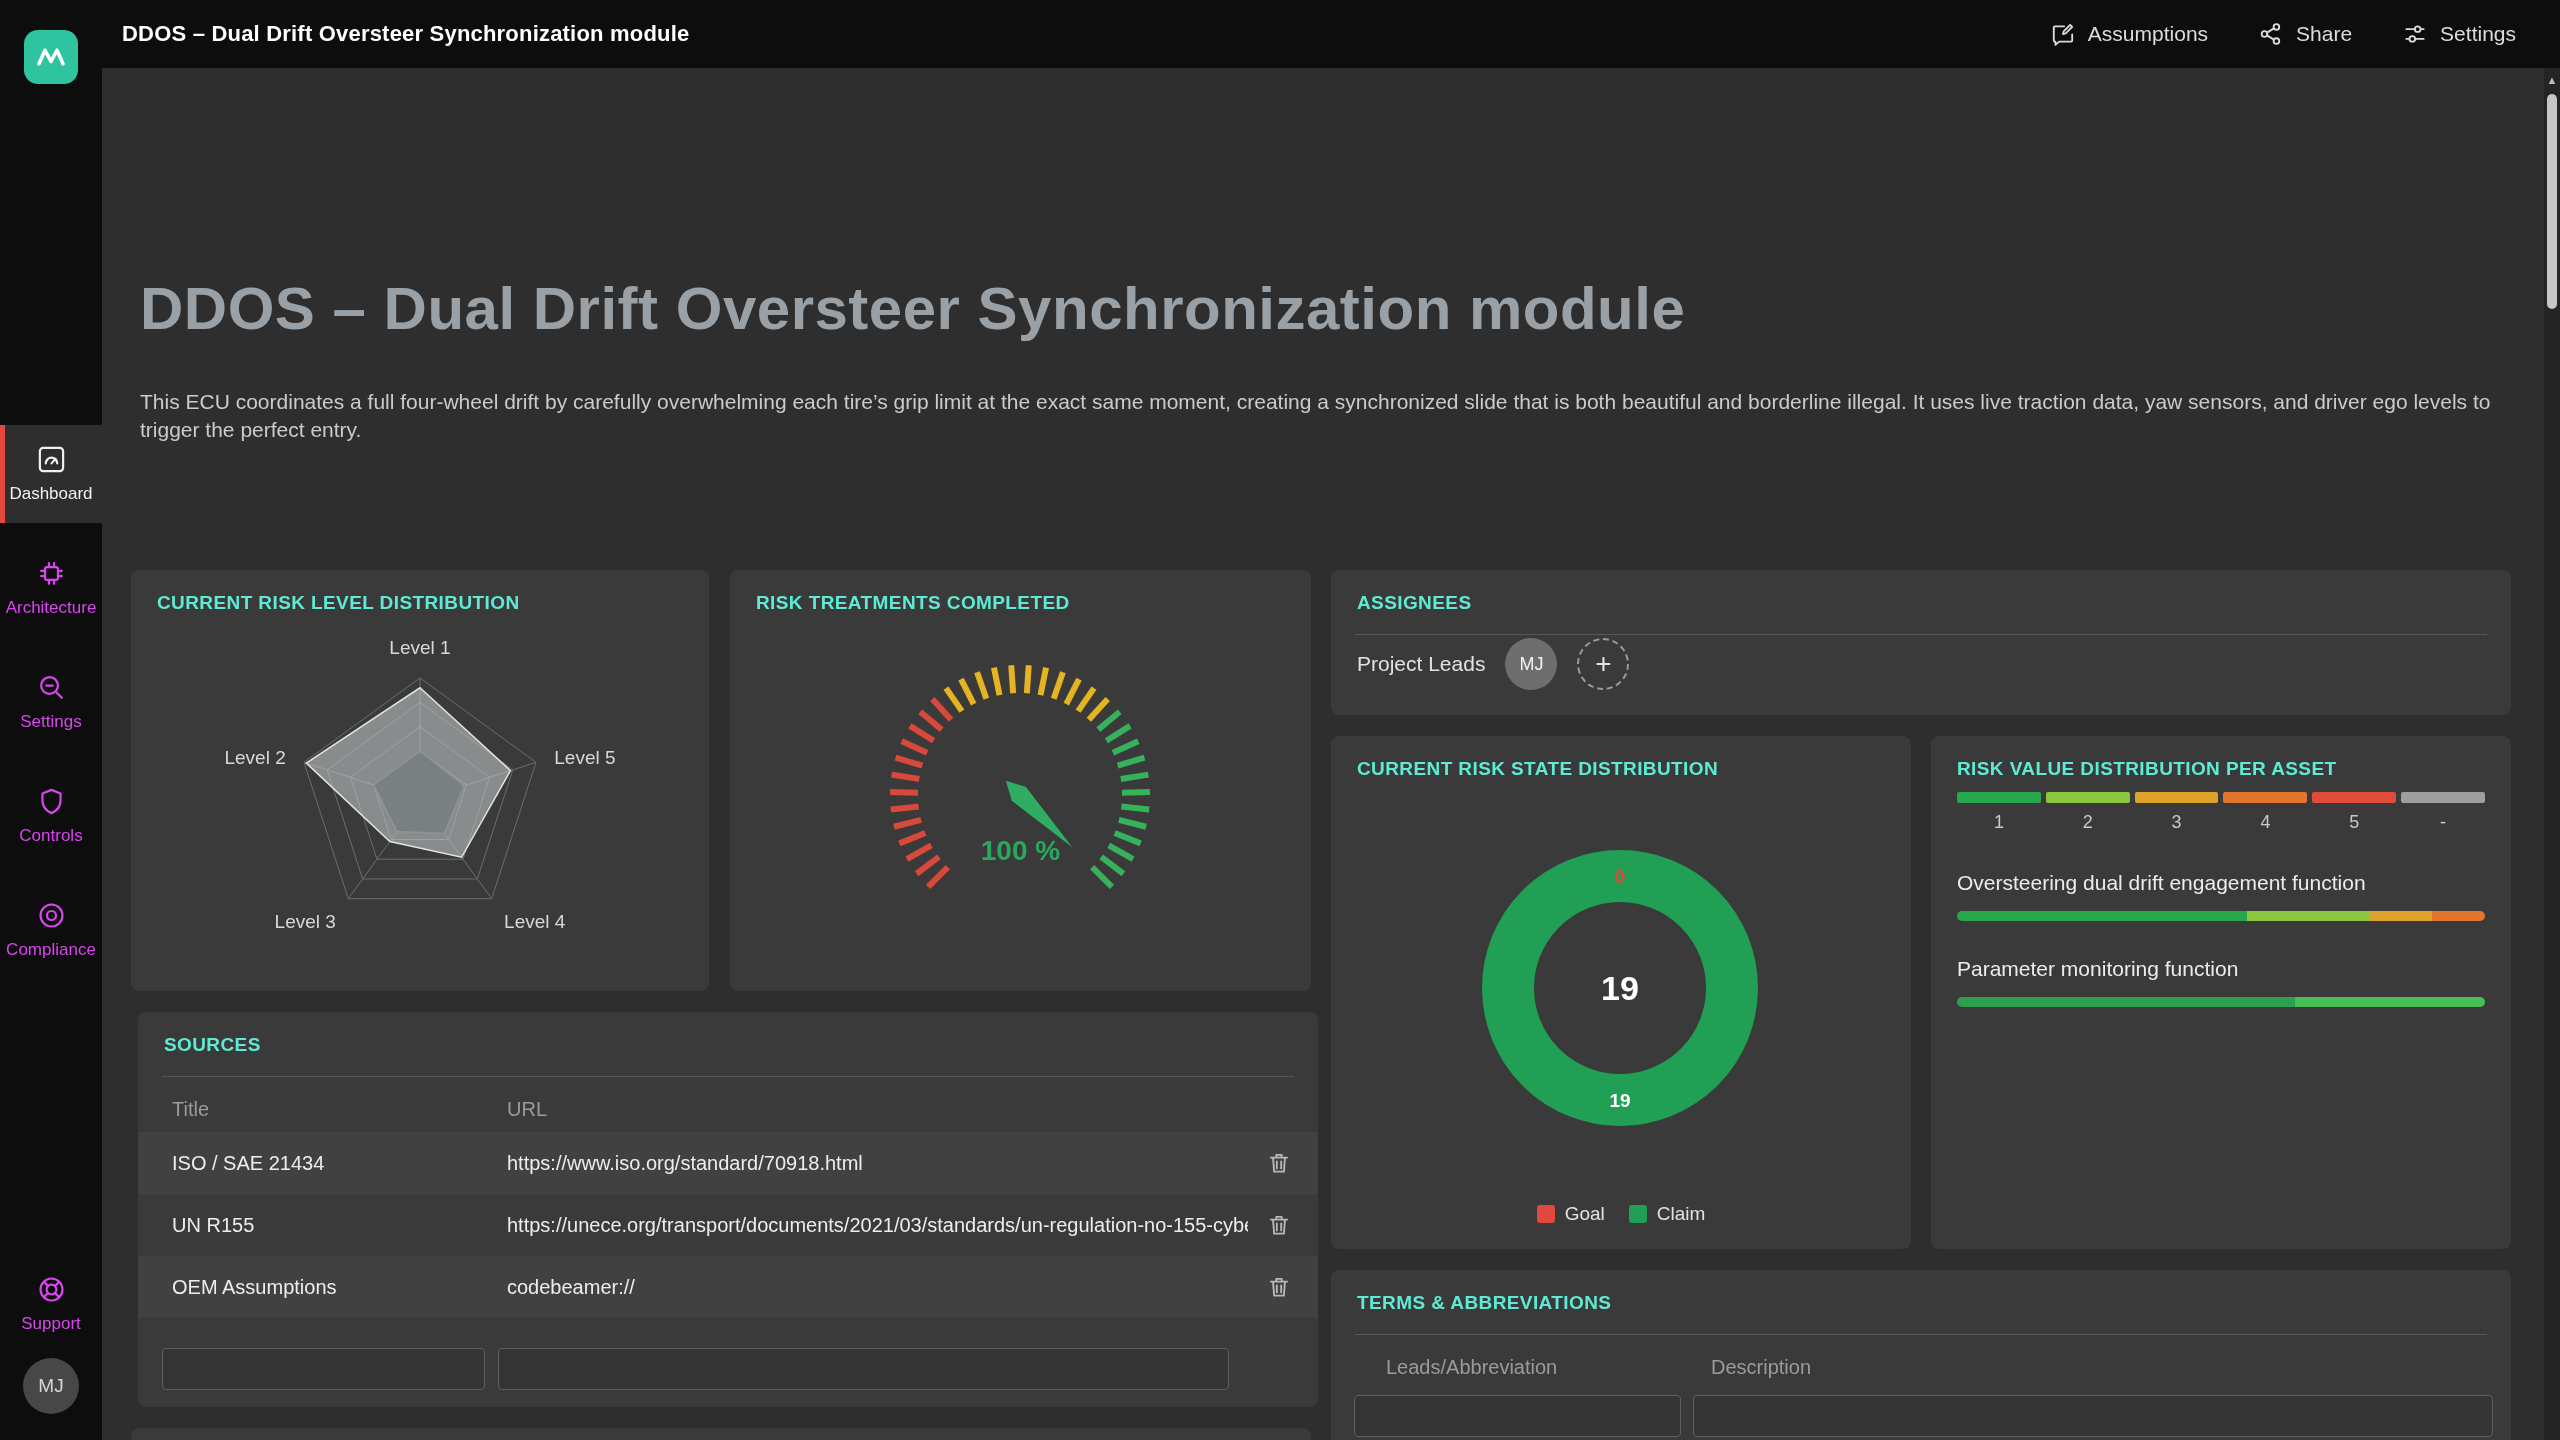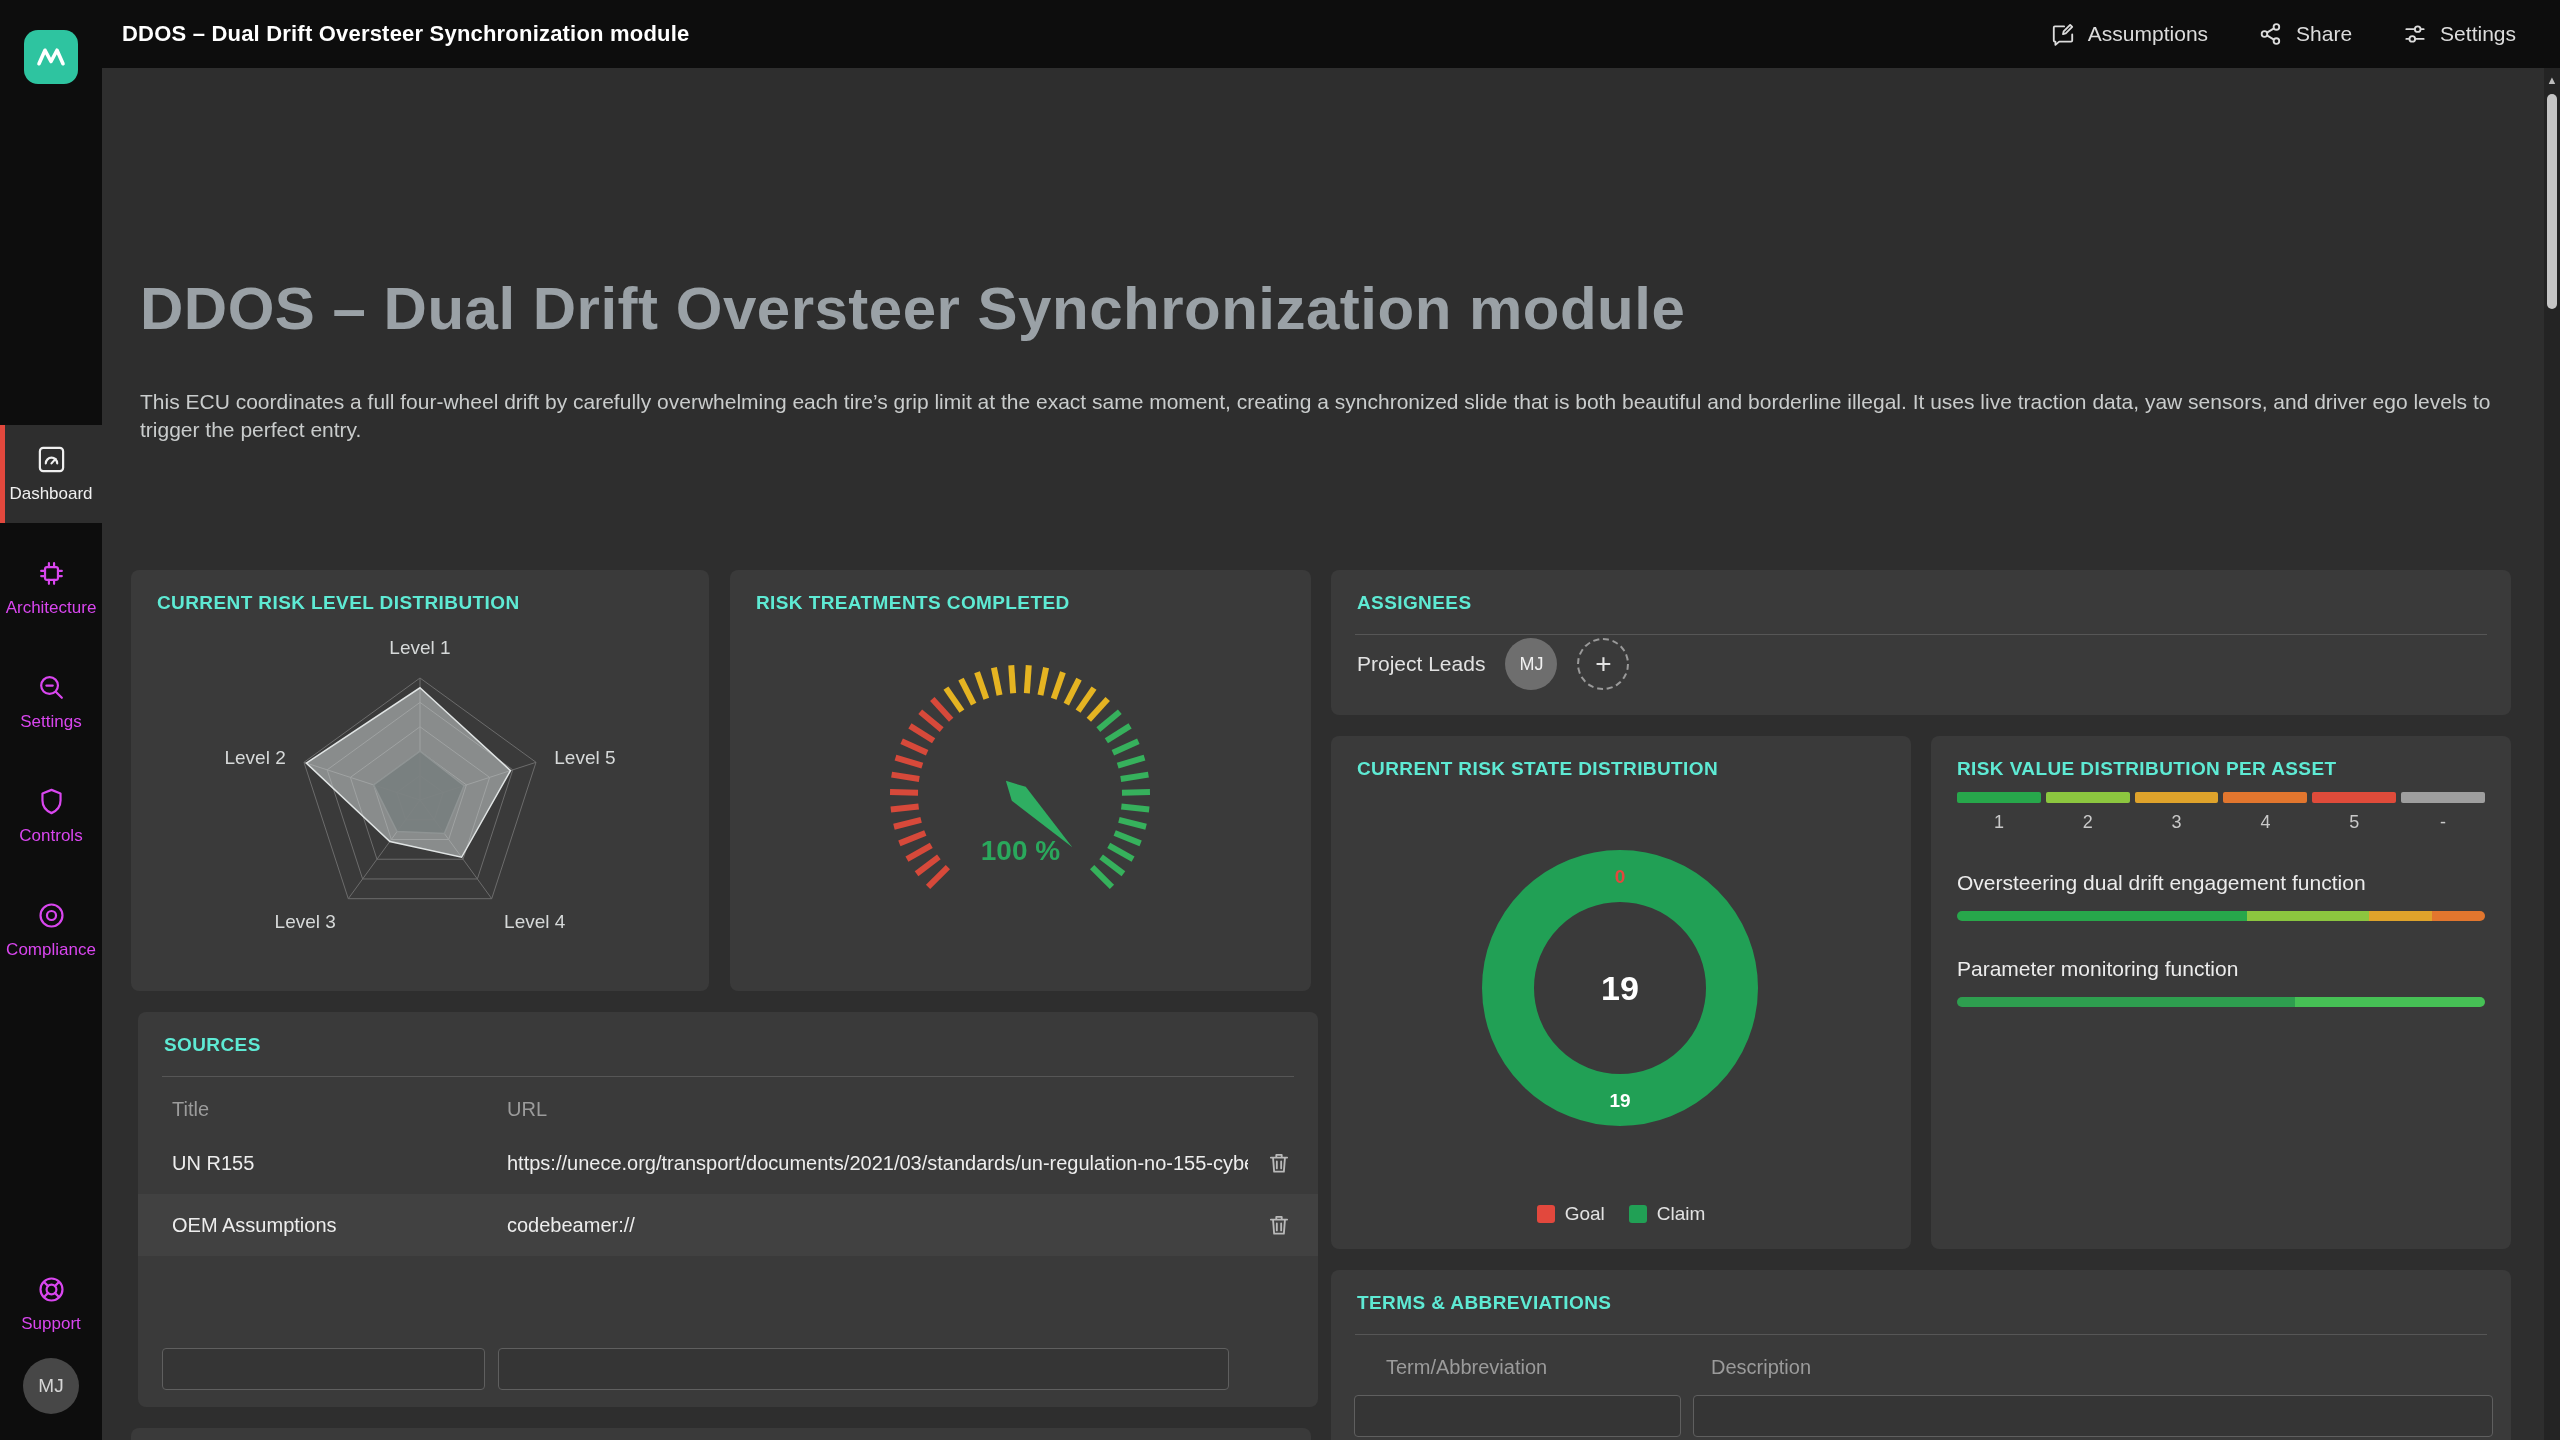--- a/index.html
+++ b/index.html
@@ -366,20 +366,29 @@
     </section>
 
     <section class="card" id="card-sources">
       <div class="card-title">SOURCES</div>
       <div class="card-divider"></div>
       <div class="tbl-head">
         <span class="tbl-col1">Title</span>
         <span>URL</span>
       </div>
       <div id="sources-rows">
+          <div class="src-row alt">
+            <span class="src-title">ISO / SAE 21434</span>
+            <span class="src-url">https://www.iso.org/standard/70918.html</span>
+            <span class="trash" style="display: inline-block; width: 26px; height: 26px;">
+              <svg viewBox="0 0 24 24" fill="none" stroke="currentColor" stroke-width="1.7" stroke-linecap="round" stroke-linejoin="round" style="width: 100%; height: 100%; display: block;">
+                <path d="M4.5 7h15M9.5 7V4.5h5V7M6.5 7l1 13h9l1-13M10 10.5v6.5M14 10.5v6.5"></path>
+              </svg>
+            </span>
+          </div>
           <div class="src-row">
             <span class="src-title">UN R155</span>
             <span class="src-url">https://unece.org/transport/documents/2021/03/standards/un-regulation-no-155-cyber-secu</span>
             <span class="trash" style="display: inline-block; width: 26px; height: 26px;">
               <svg viewBox="0 0 24 24" fill="none" stroke="currentColor" stroke-width="1.7" stroke-linecap="round" stroke-linejoin="round" style="width: 100%; height: 100%; display: block;">
                 <path d="M4.5 7h15M9.5 7V4.5h5V7M6.5 7l1 13h9l1-13M10 10.5v6.5M14 10.5v6.5"></path>
               </svg>
             </span>
           </div>
           <div class="src-row alt">
@@ -395,21 +404,21 @@
       <div class="sources-inputs">
         <input class="text-input" style="width: 323px;">
         <input class="text-input" style="width: 731px;">
       </div>
     </section>
 
     <section class="card" id="card-terms">
       <div class="card-title">TERMS &amp; ABBREVIATIONS</div>
       <div class="card-divider"></div>
       <div class="tbl-head terms-head">
-        <span class="tbl-col1">Term/Abbreviation</span>
+        <span class="tbl-col1">Leads/Abbreviation</span>
         <span>Description</span>
       </div>
       <div class="terms-inputs">
         <input class="text-input" style="width: 327px;">
         <input class="text-input" style="width: 800px;">
       </div>
     </section>
 
     <section class="card" id="card-partial"></section>
   </main>

